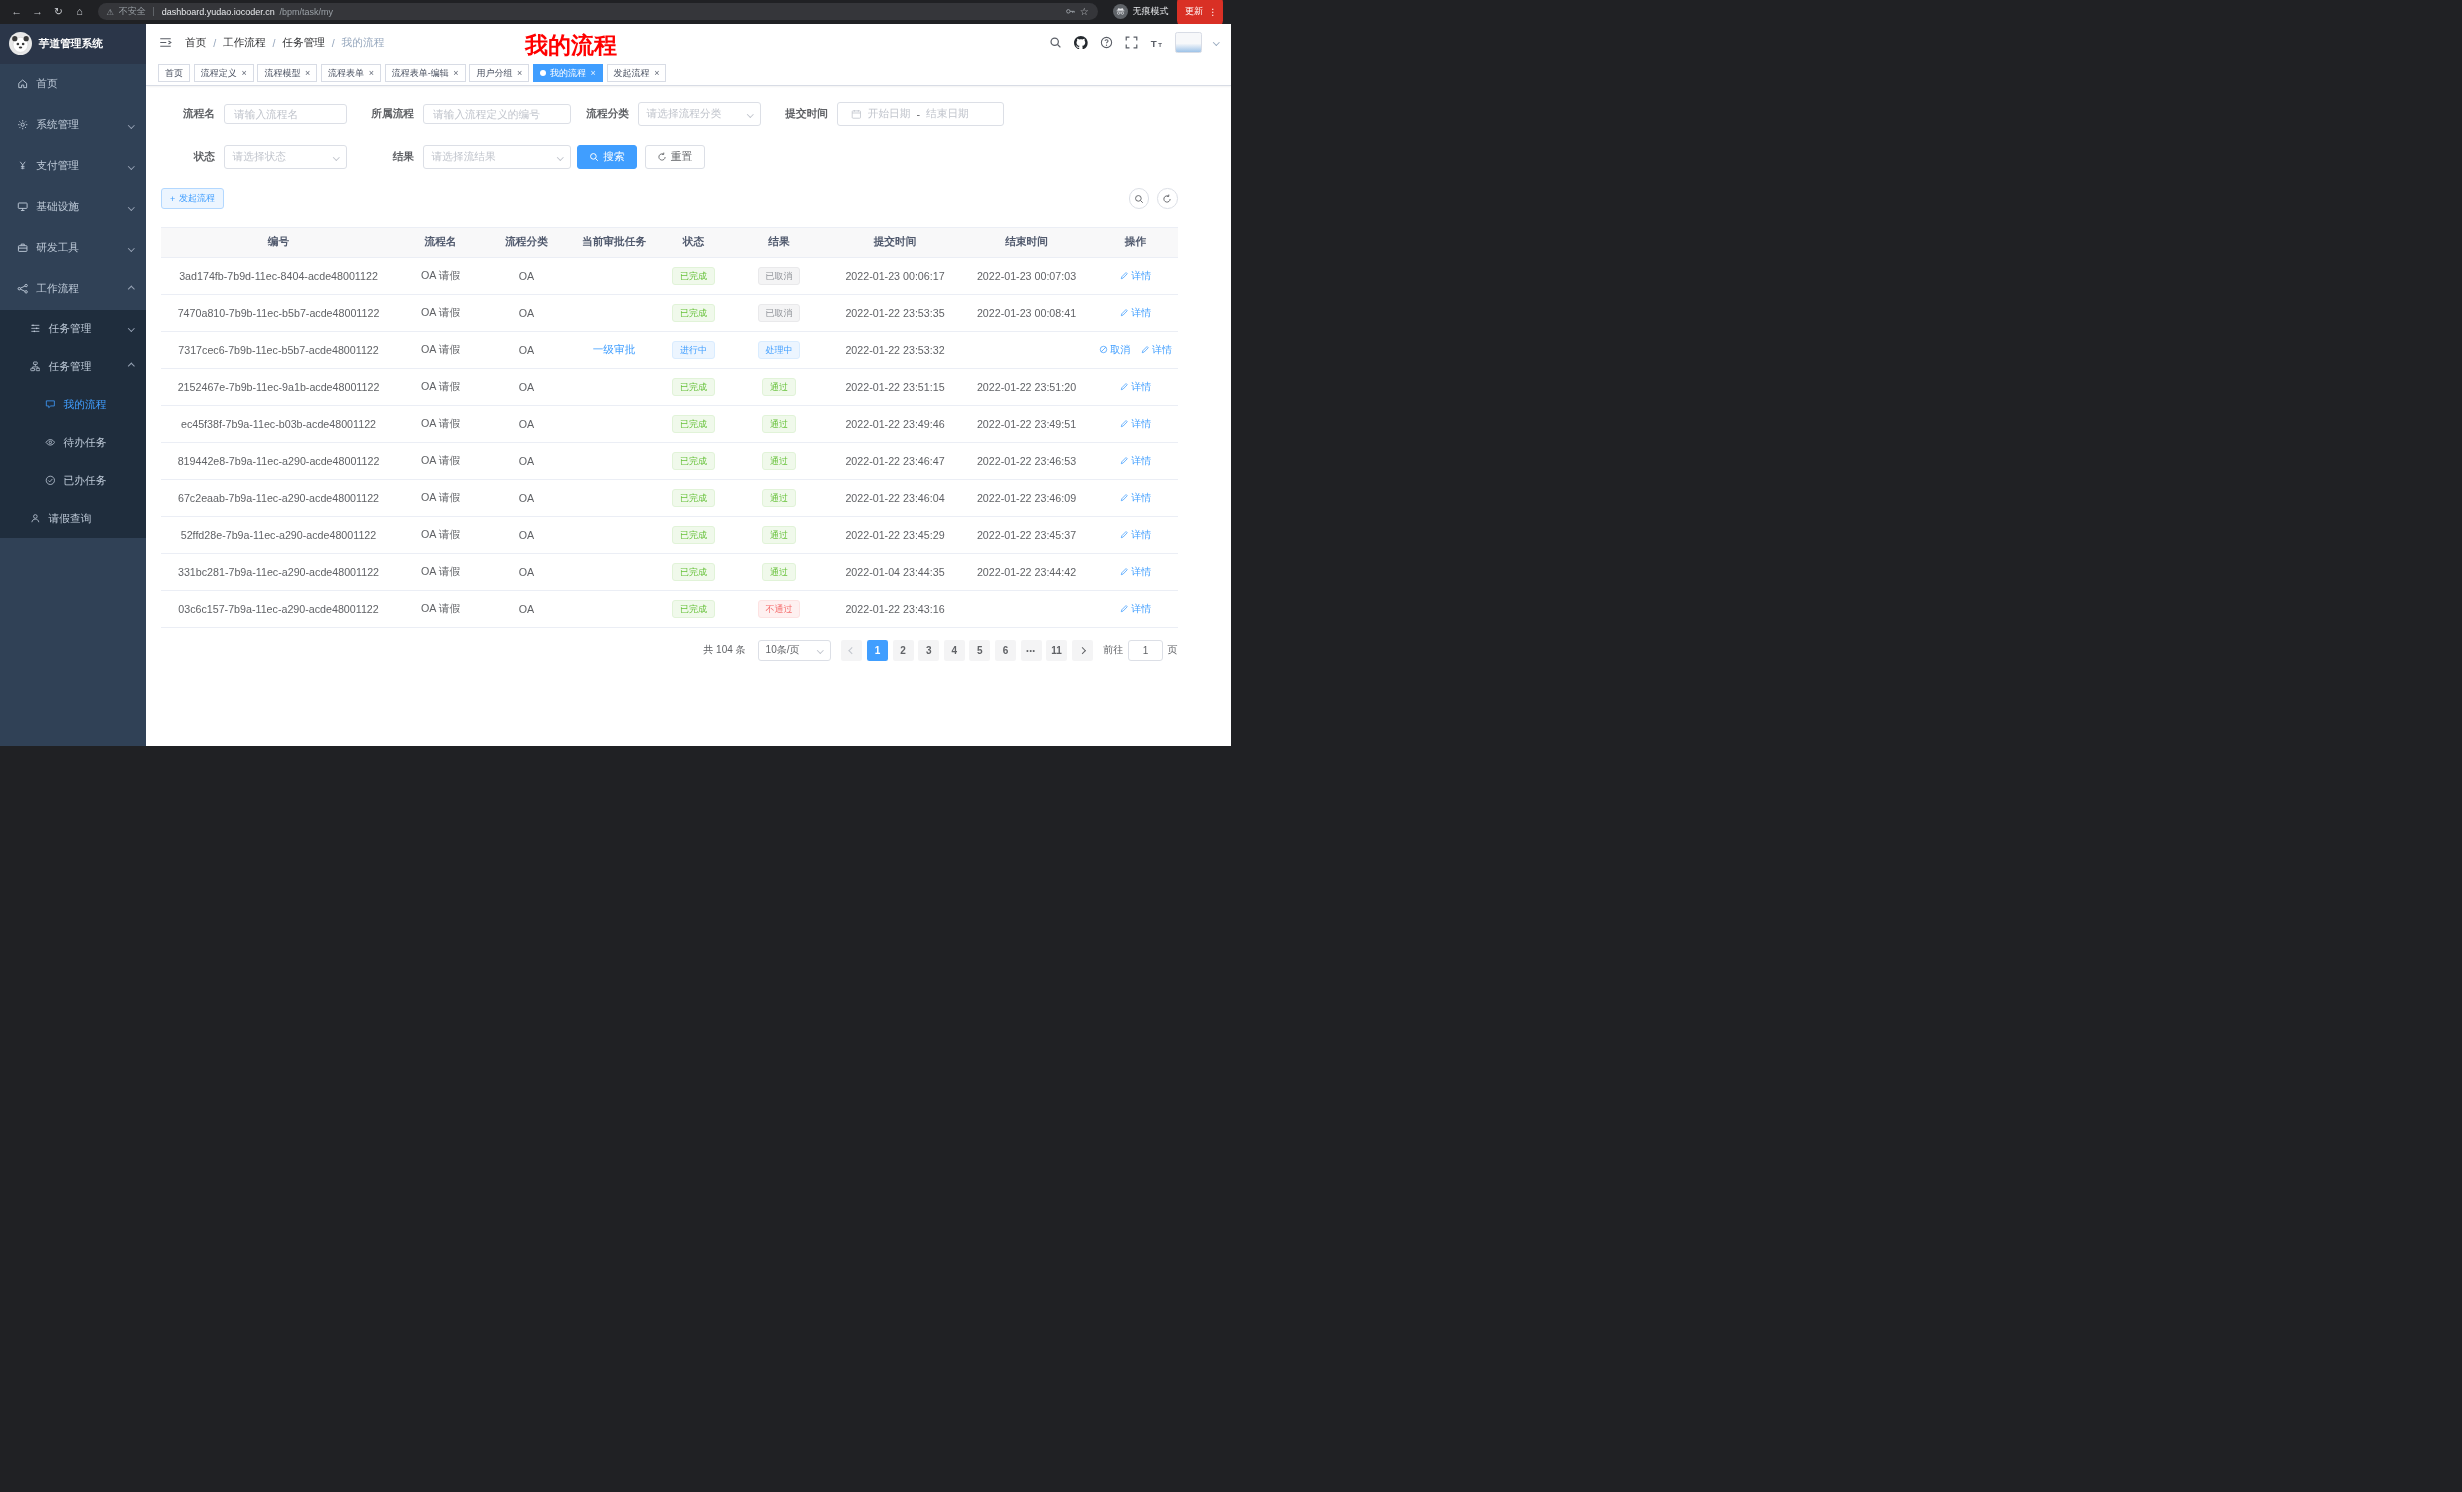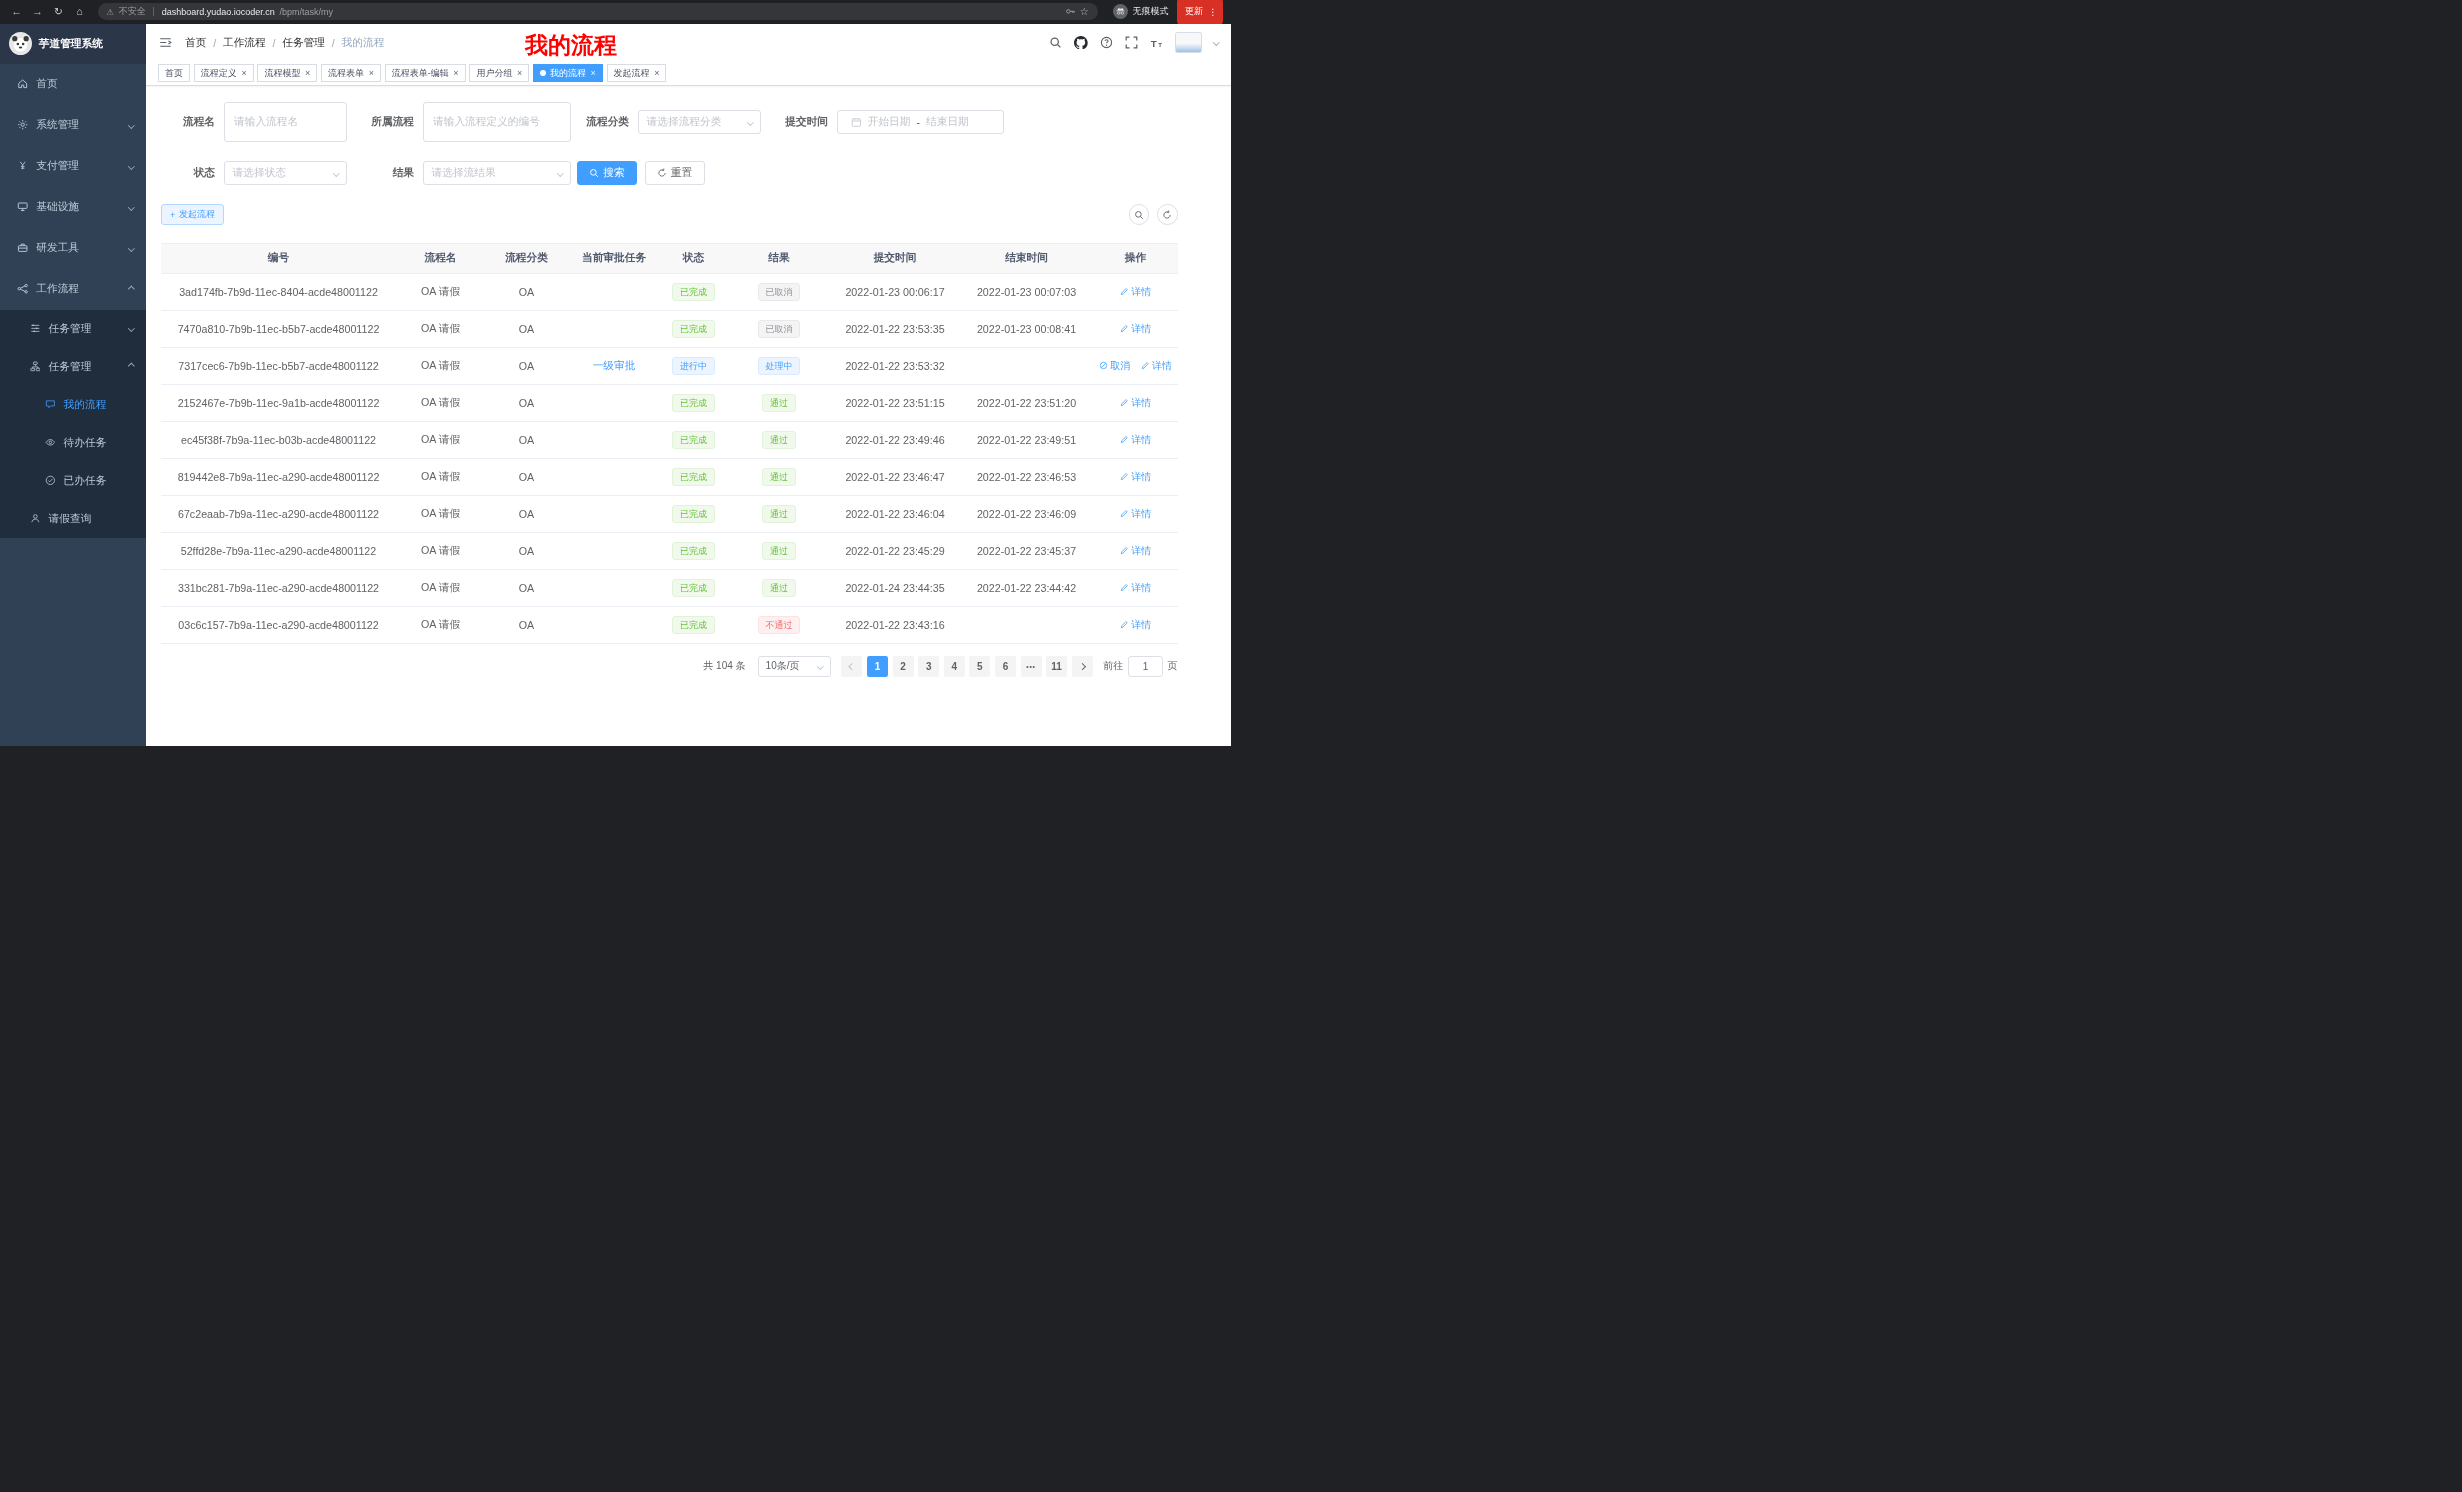--- a/index.html
+++ b/index.html
@@ -59,21 +59,21 @@
   .tab .tdot{width:6px;height:6px;border-radius:50%;background:#fff;flex-shrink:0}
   .tab.active{background:#409EFF;border-color:#409EFF;color:#fff}
   .tab .tx{font-size:9px;margin-left:0.8px;opacity:.85}
 
   
   .filters{padding:16.7px 0 0 27px;font-size:10.7px;color:#606266}
   .frow{display:flex;align-items:center;margin-bottom:19px}
   .fgroup{display:flex;align-items:center;margin-right:6px}
   .fl{font-weight:700;text-align:right;padding-right:9px;white-space:nowrap}
   .fl.w1{width:51px}.fl.w2{width:70px}.fl.w3{width:61px}.fl.w4{width:70px}
-  .inp{height:40px;border:0.8px solid #dcdfe6;border-radius:3px;font-size:10.7px;padding:0 9px;color:#606266;outline:none;background:#fff;font-family:Liberation Mono, monospace}
+  .inp{height:20px;border:0.8px solid #dcdfe6;border-radius:3px;font-size:10.7px;padding:0 9px;color:#606266;outline:none;background:#fff;font-family:Liberation Sans, sans-serif}
   .inp::placeholder{color:#c0c4cc}
   .sel{height:24px;border:0.8px solid #dcdfe6;border-radius:3px;display:flex;align-items:center;justify-content:space-between;padding:0 7.6px;color:#c0c4cc;background:#fff;cursor:pointer}
   .sel .chv{color:#c0c4cc}
   .daterange{height:24px;border:0.8px solid #dcdfe6;border-radius:3px;display:flex;align-items:center;gap:6px;padding:0 13px;color:#c0c4cc;background:#fff;cursor:pointer}
   .btn{height:24px;border-radius:3px;font-size:10.7px;display:inline-flex;align-items:center;gap:3.8px;padding:0 11.4px;cursor:pointer;border:0.8px solid #dcdfe6;background:#fff;color:#606266;font-family:inherit}
   .btn.primary{background:#409EFF;border-color:#409EFF;color:#fff;margin-right:7.6px}
   .btn.plain{height:20.5px;font-size:9px;background:#ecf5ff;border-color:#b3d8ff;color:#409EFF;padding:0 8.4px}
 
   
   .content{margin-left:14.5px;width:1017px}
@@ -630,21 +630,21 @@
                     <span>详情</span>
                   </a></td>
             </tr>
             <tr>
               <td>331bc281-7b9a-11ec-a290-acde48001122</td>
               <td>OA 请假</td>
               <td>OA</td>
               <td></td>
               <td><span class="tag success">已完成</span></td>
               <td><span class="tag success">通过</span></td>
-              <td>2022-01-24 23:44:35</td>
+              <td>2022-01-04 23:44:35</td>
               <td>2022-01-22 23:44:42</td>
               <td><a class="op-link">
                     <svg width="9" height="9" viewBox="0 0 14 14" fill="none" stroke="currentColor" stroke-width="1.2">
                       <path d="M2 12l.8-3L9.4 2.4l1.9 1.9L4.8 11l-2.8 1z"></path>
                     </svg>
                     <span>详情</span>
                   </a></td>
             </tr>
             <tr>
               <td>03c6c157-7b9a-11ec-a290-acde48001122</td>

